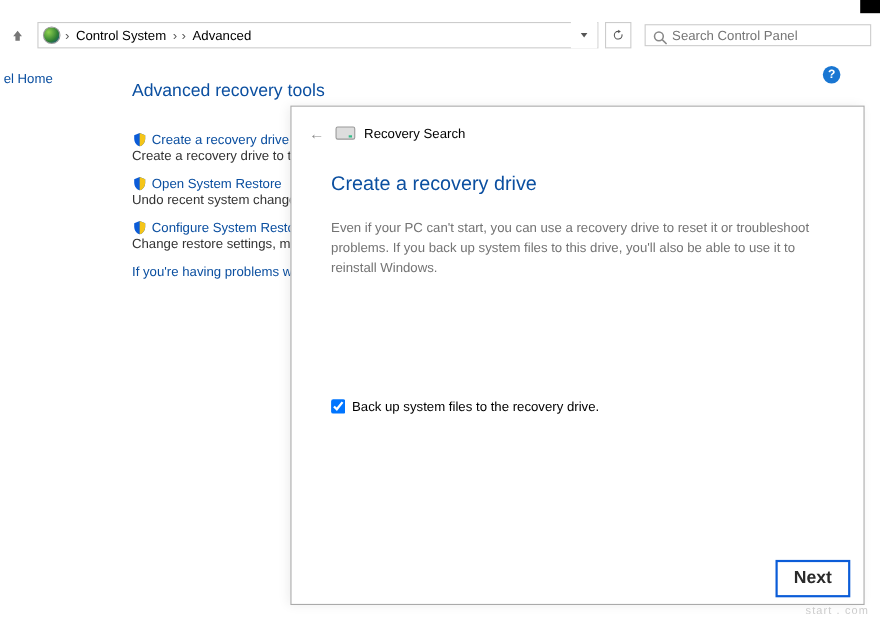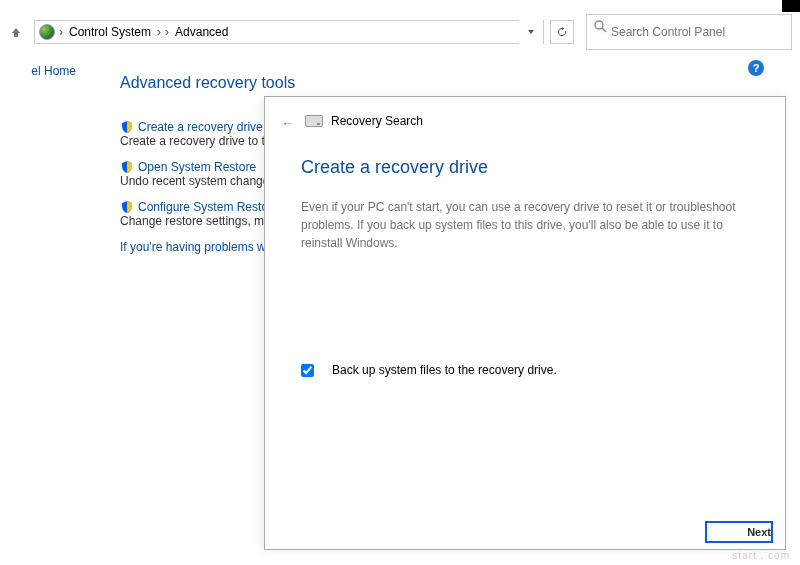--- a/index.html
+++ b/index.html
@@ -19,28 +19,28 @@
   .cp-icon { width:16px; height:16px; margin-right:2px; border-radius:50%;
     background: radial-gradient(circle at 30% 30%, #8fd14f, #2e7d32 60%, #0d47a1); border:1px solid #999; }
   .crumb { padding: 0 4px; white-space: nowrap; }
   .chev { color:#555; padding:0 2px; }
   .dropdown-btn, .refresh-btn {
     height:24px; width:24px; border:1px solid transparent; background:#fff;
     display:flex; align-items:center; justify-content:center; font-size:11px; color:#555;
   }
   .refresh-btn { border:1px solid #ccc; }
   .search-box {
-    height:36px; flex:1; border:1px solid #ccc; display:flex; align-items:center;
+    height:20px; flex:1; border:1px solid #ccc; display:flex; align-items:center;
     padding:0 6px; margin-left:6px; position:relative;
   }
   .search-box input { border:none; outline:none; font-size:12px; color:#888; width:100%; padding-left:18px;}
   .search-box .mag { position:absolute; left:6px; top:4px; }
 
   
-  .sidebar { position:absolute; top:60px; left:0; width:50px; font-size:12px; color:#0b4fa0;padding-left:28px; }
+  .sidebar { position:absolute; top:60px; left:0; width:50px; font-size:12px; color:#0b4fa0; }
   .sidebar-item { padding:4px 0 4px 0; white-space:nowrap; }
 
   
   .help-icon { position:absolute; top:60px; right:36px; width:16px; height:16px;
     border-radius:50%; background:#1976d2; color:#fff; font-size:11px; font-weight:bold;
     display:flex; align-items:center; justify-content:center; }
 
   
   .main { position:absolute; top:74px; left:120px; width:260px; font-size:12px; }
   .section-title { color:#0b4fa0; font-size:16px; font-weight:400; margin-bottom:28px; }
@@ -55,24 +55,24 @@
     position:absolute; top:96px; left:264px; width:522px; height:454px;
     background:#fff; border:1px solid #aaa;
     box-shadow:-2px 0 10px rgba(0,0,0,.08);
   }
   .wizard-header { display:flex; align-items:center; gap:8px; padding:16px 18px 8px 14px; font-size:12px; }
   .back-arrow { color:#888; font-size:14px; display:flex; align-items:center; justify-content:center; width:18px; }
   .drive-icon { width:18px; height:12px; background:#ddd; border:1px solid #999; border-radius:2px; position:relative;}
   .drive-icon::after{content:""; position:absolute; bottom:1px; right:2px; width:3px; height:2px; background:#3b8; }
   .wizard-title { color:#0b4fa0; font-size:18px; font-weight:400; padding:20px 36px 10px; }
   .wizard-body { padding:10px 36px; font-size:12px; color:#737373; line-height:1.5; }
-  .checkbox-row { position:absolute; top:266px; left:36px; display:flex; align-items:flex-end; gap:18px; font-size:12px; }
+  .checkbox-row { position:absolute; top:266px; left:36px; display:flex; align-items:flex-start; gap:6px; font-size:12px; }
   .checkbox-row input { width:13px; height:13px; }
   .wizard-footer { position:absolute; bottom:6px; right:12px; display:flex; gap:8px; }
-  .btn { min-width:68px; height:22px; font-size:11px; border:1px solid #888; background:#e9e9e9;text-align:right; }
+  .btn { min-width:68px; height:34px; font-size:16px; border:1px solid #888; background:#e9e9e9; }
   .btn.primary { border:2px solid #0b5cd8; background:#fff; font-weight:600; color:#2a2a2a;}
 
   .watermark { position:absolute; bottom:4px; right:10px; font-size:10px; color:#ccc; letter-spacing:1px;}
 
   
   .cropped { overflow:hidden; text-overflow:clip; width:48px; direction:rtl; text-align:right; }
   .black-strip { position:absolute; top:0; right:0; width:18px; height:12px; background:#000; }
 </style>
 </head>
 <body>

